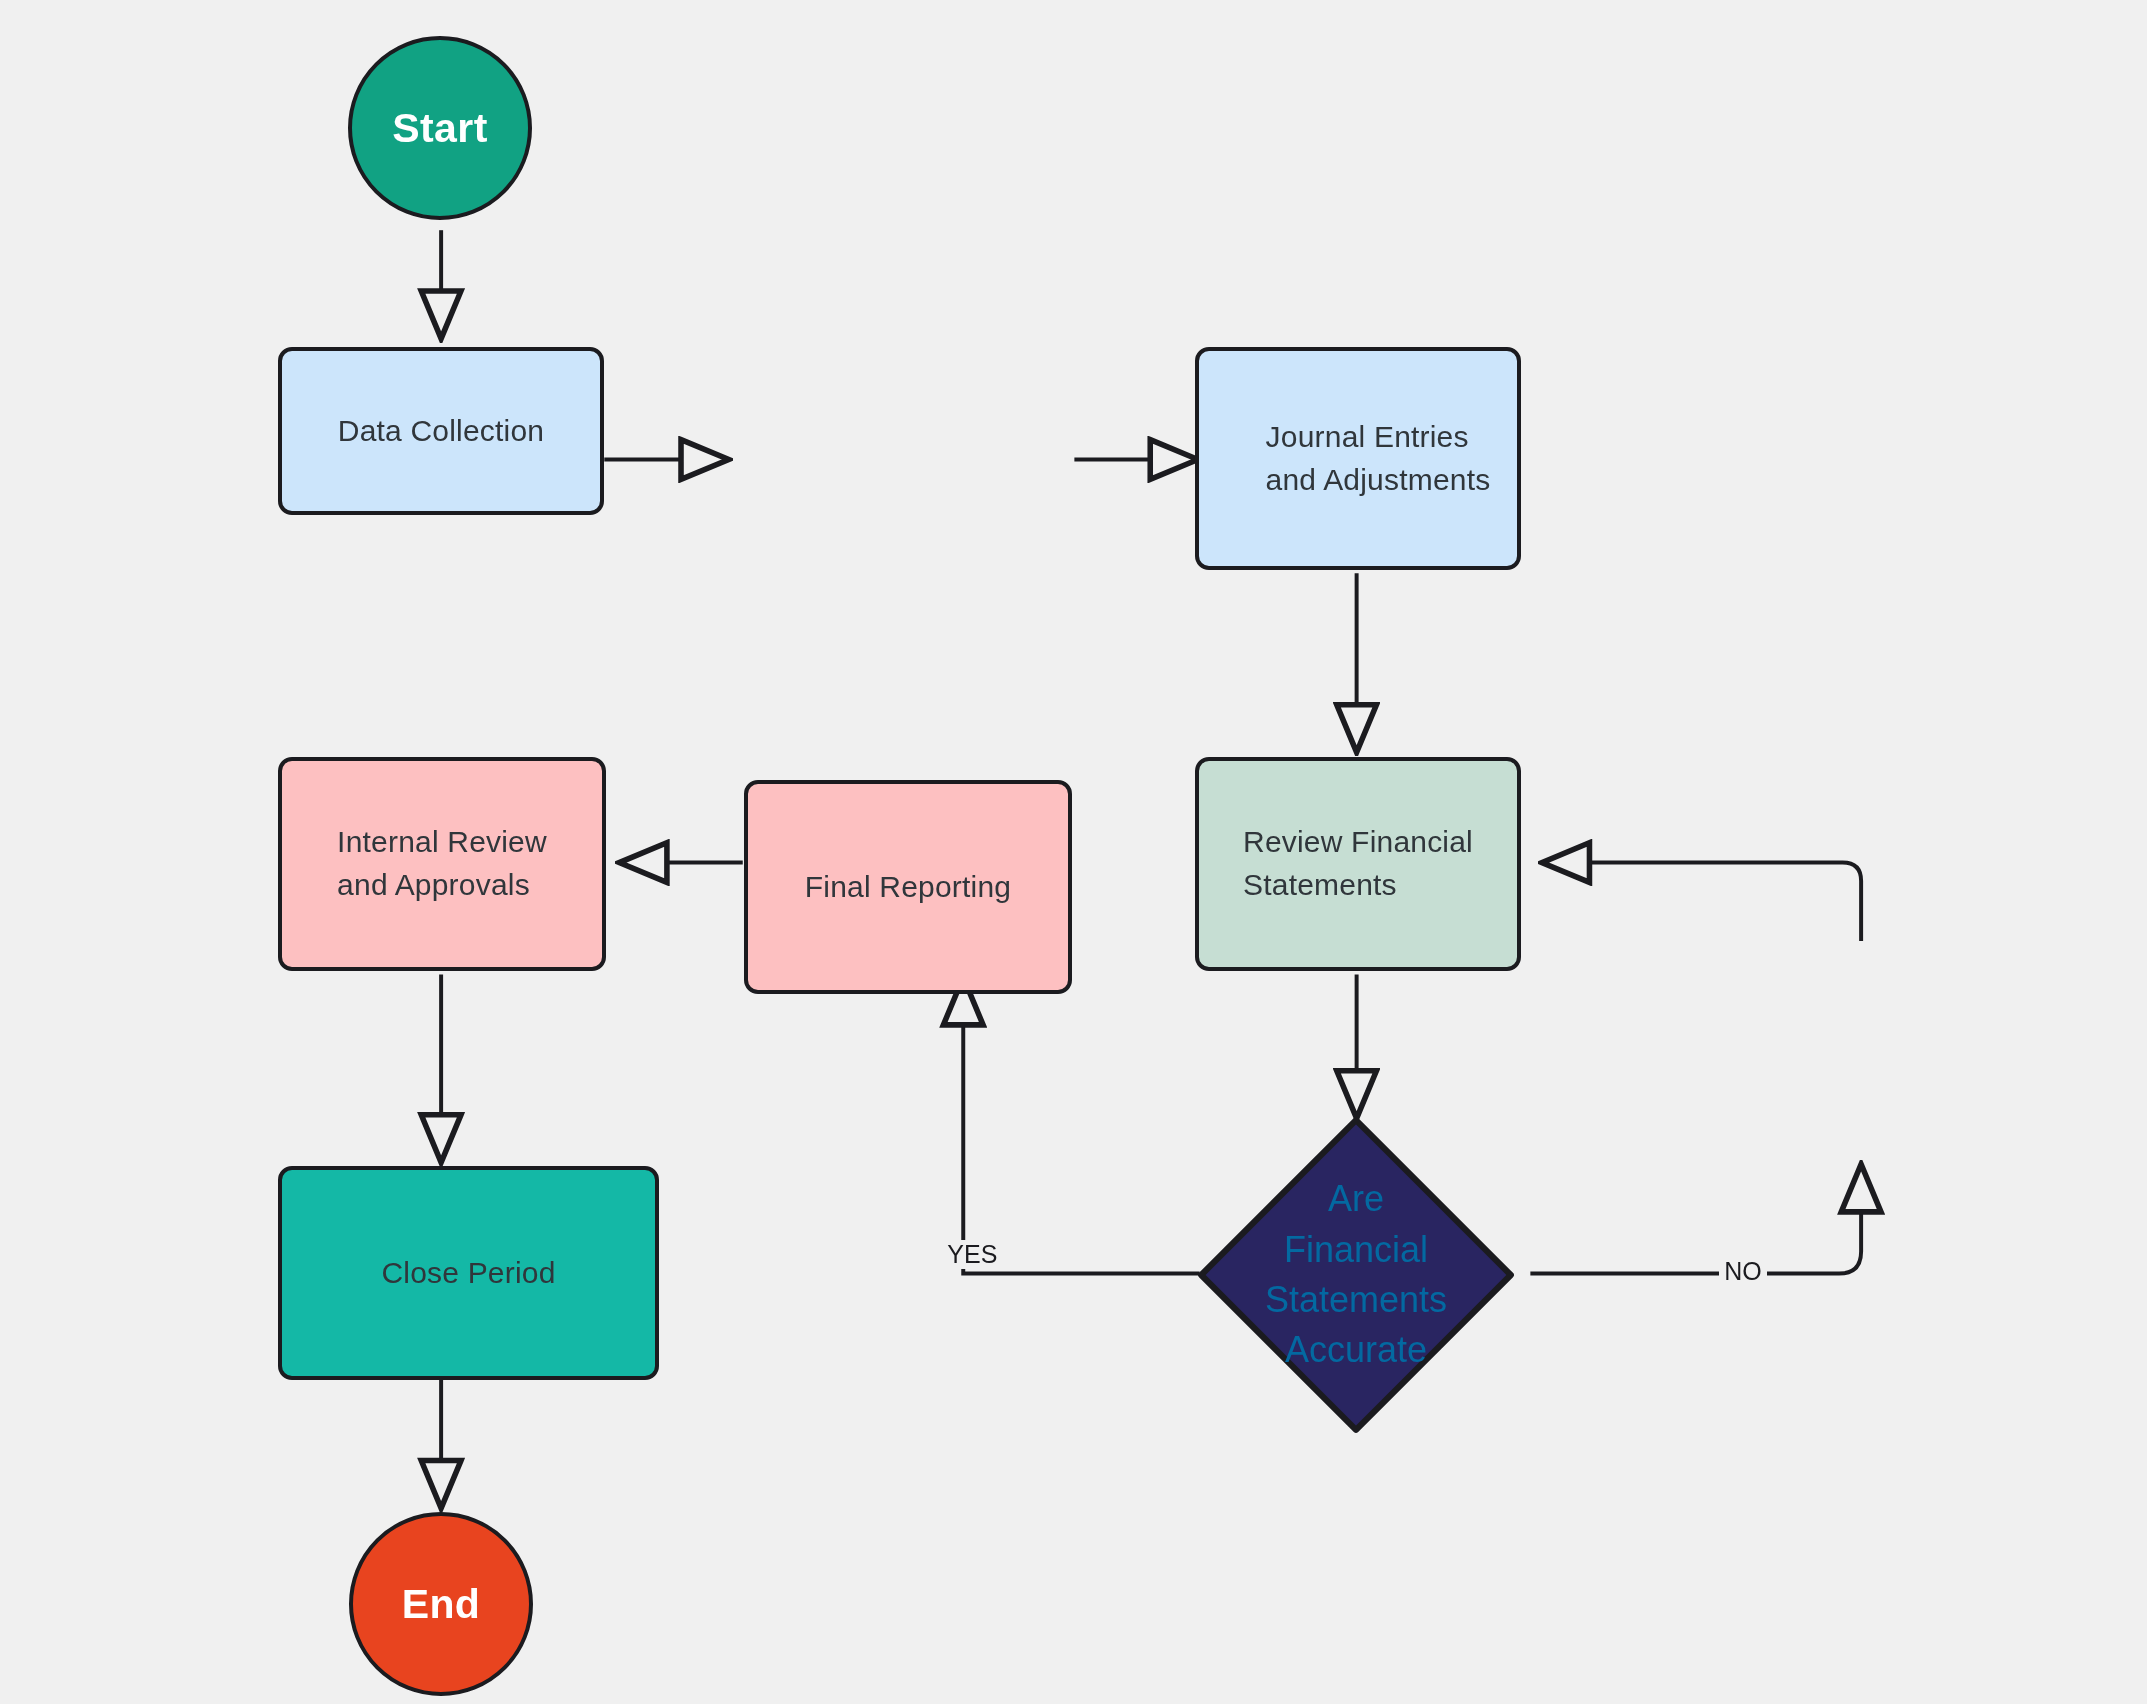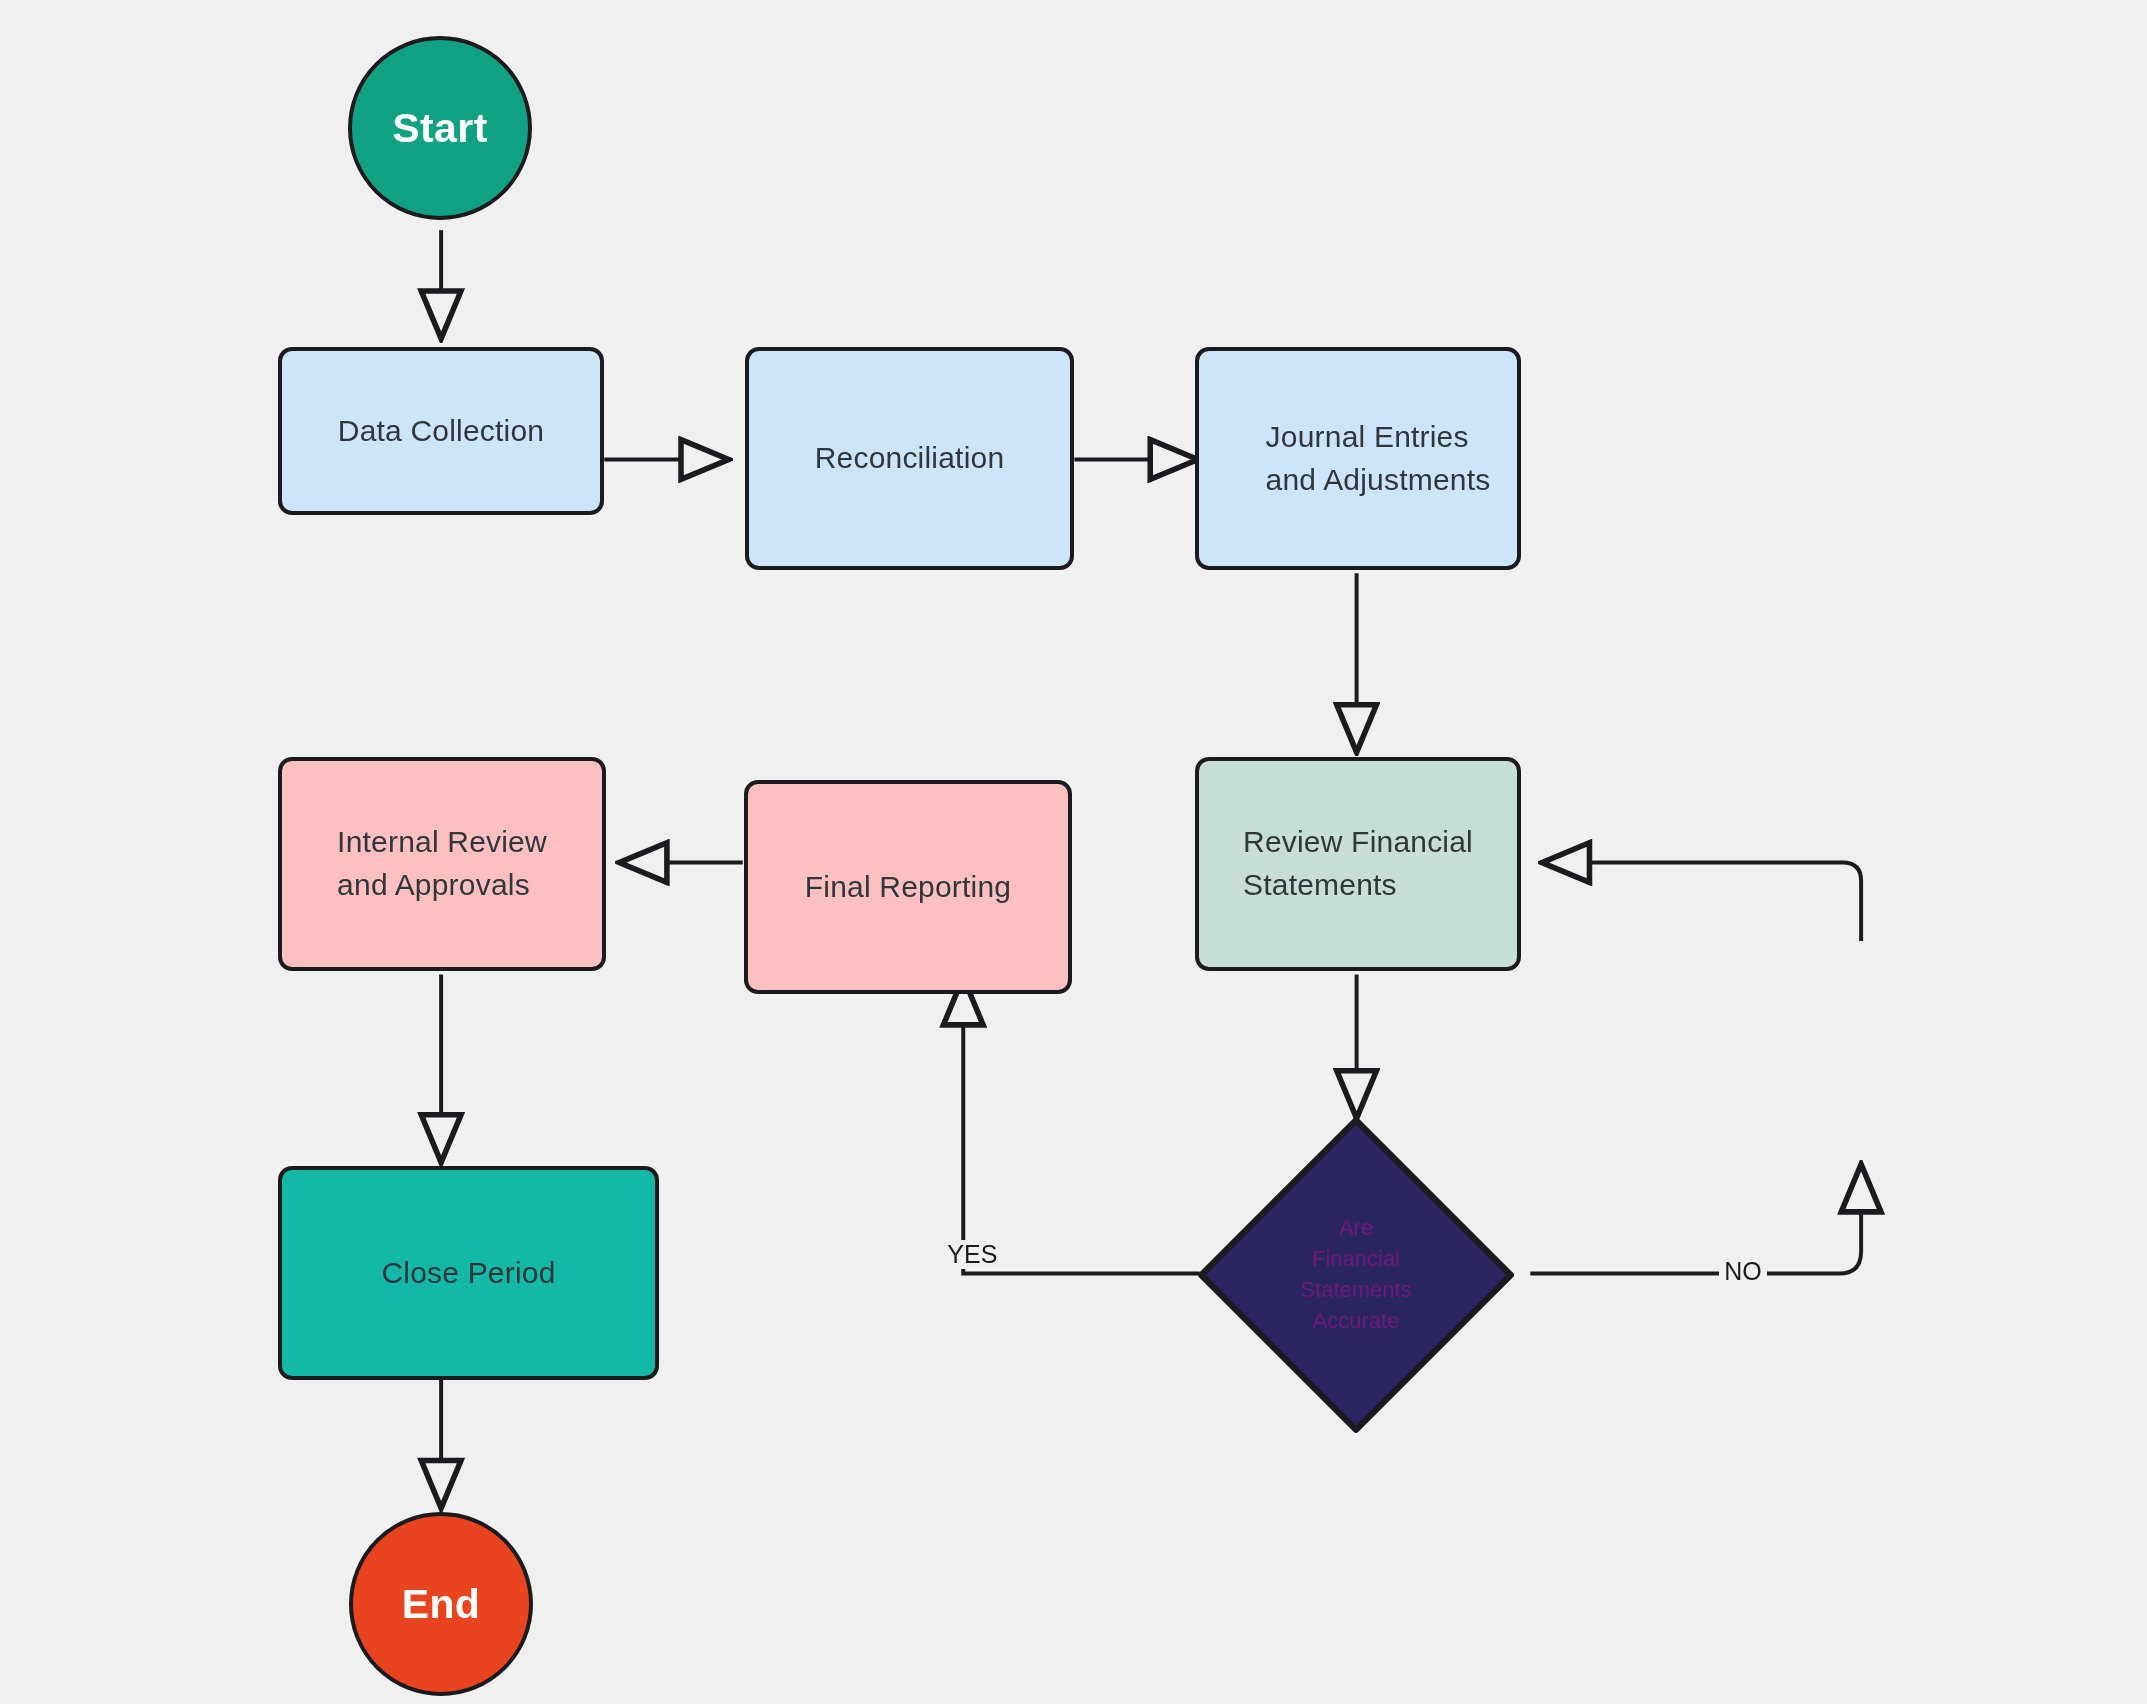--- a/index.html
+++ b/index.html
@@ -57,22 +57,22 @@
     position: absolute;
     inset: 0;
   }
   .decision-label {
     position: absolute;
     inset: 0;
     display: flex;
     align-items: center;
     justify-content: center;
     text-align: center;
-    color: #701a75;
-    font-size: 22px;
+    color: #0369a1;
+    font-size: 36px;
     line-height: 1.40;
     white-space: pre-line;
     pointer-events: none;
   }
   .edge-label {
     position: absolute;
     font-size: 25px;
     color: #1b1b1f;
     background: #f0f0f0;
     padding: 0 5.3px;
@@ -119,23 +119,20 @@
   </svg>
 
   <div class="node terminal" style="left:348px; top:36px; width:184px; height:184px; background:#11a283;">
     <span>Start</span>
   </div>
 
   <div class="node process" style="left:278px; top:347px; width:326px; height:168px; background:#cce5fb;">
     <span>Data Collection</span>
   </div>
 
-  <div class="node process" style="left:745px; top:347px; width:329px; height:223px; background:#cce5fb;">
-    <span>Reconciliation</span>
-  </div>
 
   <div class="node process" style="left:1195px; top:347px; width:326px; height:223px; background:#cce5fb;padding-left:40px;">
     <span>Journal Entries
 and Adjustments</span>
   </div>
 
   <div class="node process" style="left:1195px; top:757px; width:326px; height:214px; background:#c6ded3;">
     <span>Review Financial
 Statements</span>
   </div>

